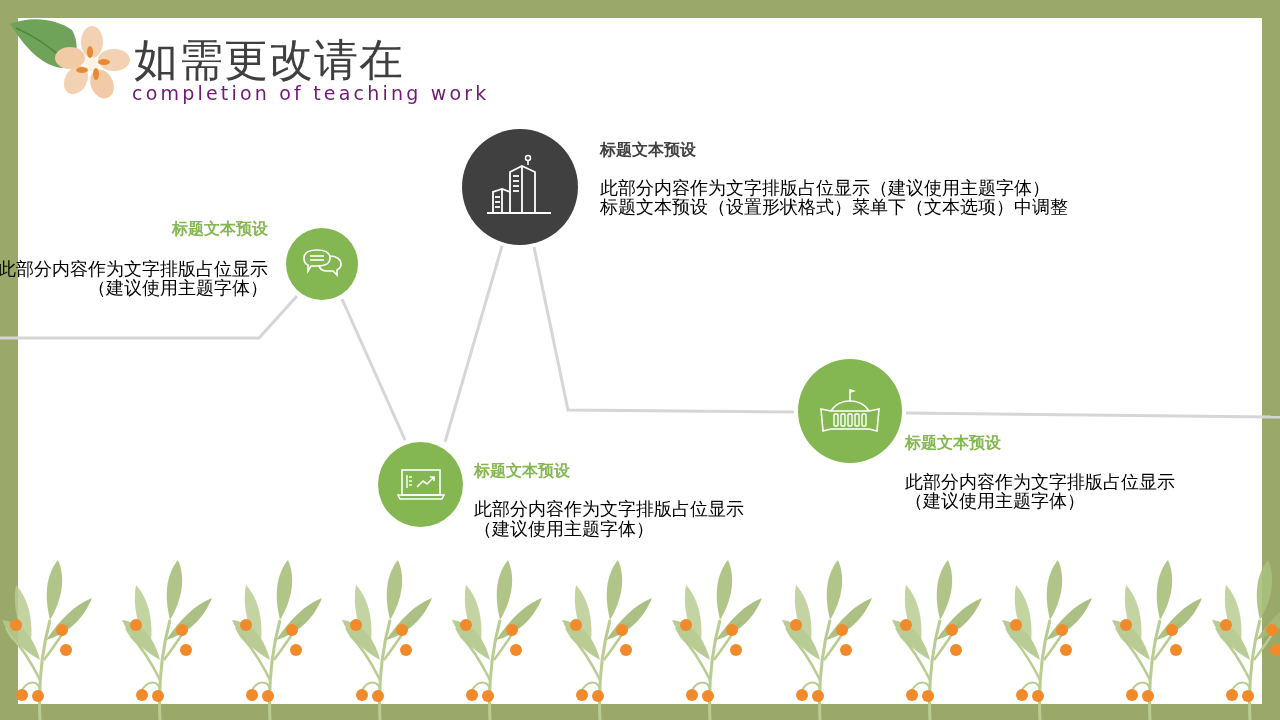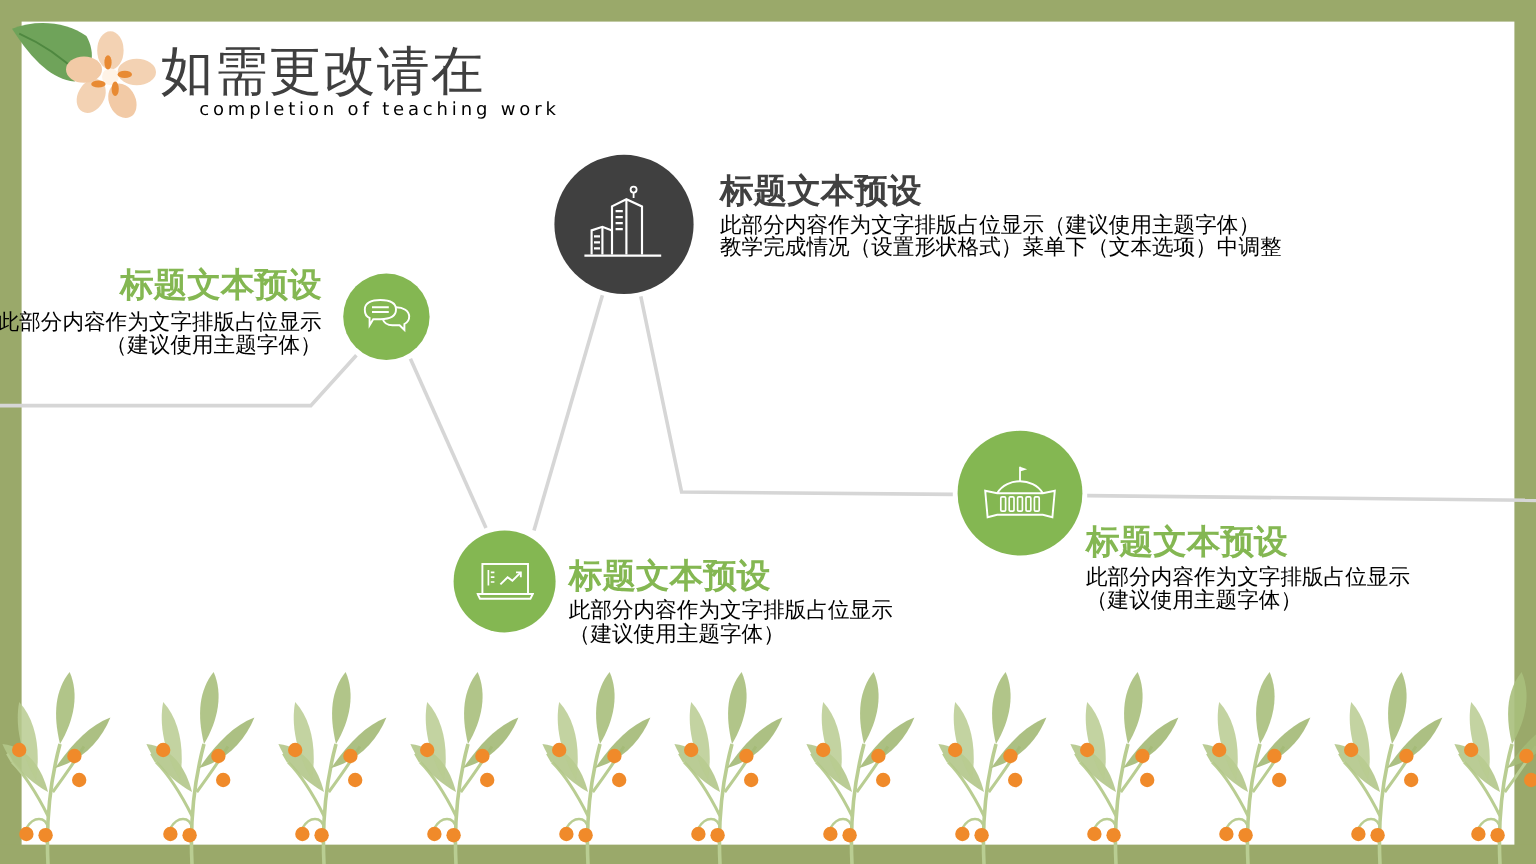--- a/index.html
+++ b/index.html
@@ -1,25 +1,25 @@
 <!DOCTYPE html>
 <html><head>
 <meta charset="utf-8">
 <style>
   html, body { margin:0; padding:0; }
   body { width:1280px; height:720px; overflow:hidden; background:#9aa96a; position:relative; font-family:"DejaVu Sans","Liberation Sans",sans-serif; }
   .frame { position:absolute; left:18px; top:18px; width:1244px; height:686px; background:#ffffff; overflow:hidden; }
   .bottom-bar { position:absolute; left:0; top:704px; width:1280px; height:16px; background:#9aa96a; }
   .title { position:absolute; left:134px; top:32px; font-size:44px; color:#3f3f3f; letter-spacing:1px; line-height:56px; font-weight:400; }
-  .subtitle { position:absolute; left:132px; top:82px; font-size:15px; color:#000000; letter-spacing:3.2px; font-family:"DejaVu Sans",sans-serif;margin-left:34px; }
+  .subtitle { position:absolute; left:132px; top:82px; font-size:19px; color:#701a75; letter-spacing:3.2px; font-family:"DejaVu Sans",sans-serif; }
   svg.lines { position:absolute; left:0; top:0; }
   .circle { position:absolute; border-radius:50%; display:flex; align-items:center; justify-content:center; }
   .green { background:#84b752; }
   .dark { background:#404040; }
-  .h { position:absolute; font-size:28px; font-weight:bold; white-space:nowrap; }
+  .h { position:absolute; font-size:16px; font-weight:bold; white-space:nowrap; }
   .h.green-t { color:#84b752; }
   .h.dark-t { color:#404040; }
   .p { position:absolute; font-size:18px; color:#000000; line-height:19px; white-space:nowrap; }
   .right { text-align:right; }
   .plants { position:absolute; left:0; top:550px; }
   .deco { position:absolute; left:0; top:10px; }
 </style>
 </head>
 <body>
 
@@ -80,21 +80,21 @@
         <line x1="28" y1="39" x2="34" y2="39"></line>
       <line x1="10" y1="45" x2="15" y2="45"></line>
         <line x1="10" y1="50" x2="15" y2="50"></line>
         <line x1="10" y1="55" x2="15" y2="55"></line>
       <line x1="2" y1="61" x2="66" y2="61"></line>
     </g>
   </svg>
 </div>
 <div class="h dark-t" style="left:600px;top:140px;">标题文本预设</div>
 <div class="p" style="left:600px;top:178px;">此部分内容作为文字排版占位显示（建议使用主题字体）</div>
-<div class="p" style="left:600px;top:197px;">教学完成情况（设置形状格式）菜单下（文本选项）中调整</div>
+<div class="p" style="left:600px;top:197px;">标题文本预设（设置形状格式）菜单下（文本选项）中调整</div>
 
 <div class="circle green" style="left:378px;top:442px;width:85px;height:85px;">
   <svg width="48" height="34" viewBox="0 0 48 34">
     <rect x="5" y="2" width="38" height="25" fill="none" stroke="#fff" stroke-width="1.6"></rect>
     <path d="M1,27 L47,27 L45,31 L3,31 Z" fill="none" stroke="#fff" stroke-width="1.6"></path>
     <line x1="10" y1="7" x2="10" y2="20" stroke="#fff" stroke-width="1.4"></line>
     <line x1="12" y1="9" x2="15" y2="9" stroke="#fff" stroke-width="1.4"></line>
     <line x1="12" y1="13" x2="15" y2="13" stroke="#fff" stroke-width="1.4"></line>
     <line x1="12" y1="17" x2="15" y2="17" stroke="#fff" stroke-width="1.4"></line>
     <polyline points="20,19 26,13 30,16 37,9" fill="none" stroke="#fff" stroke-width="1.6"></polyline>

